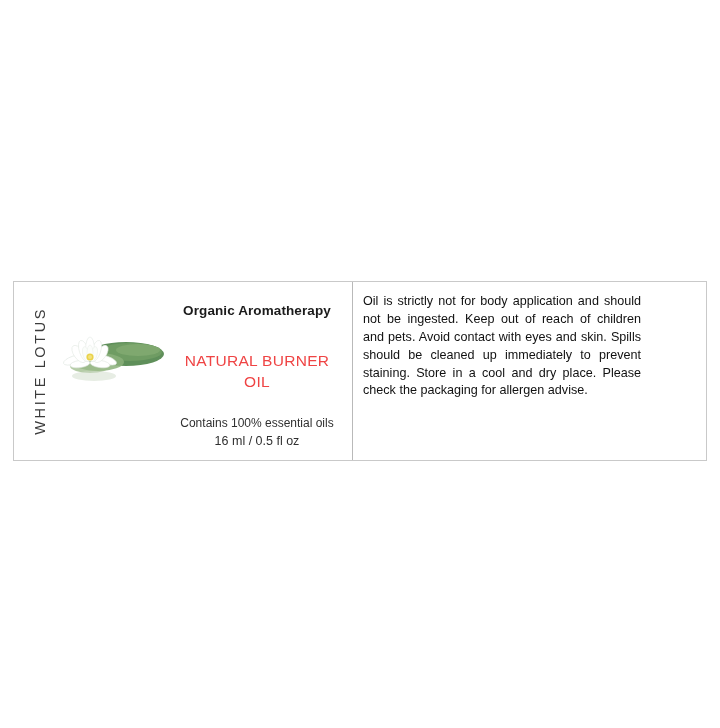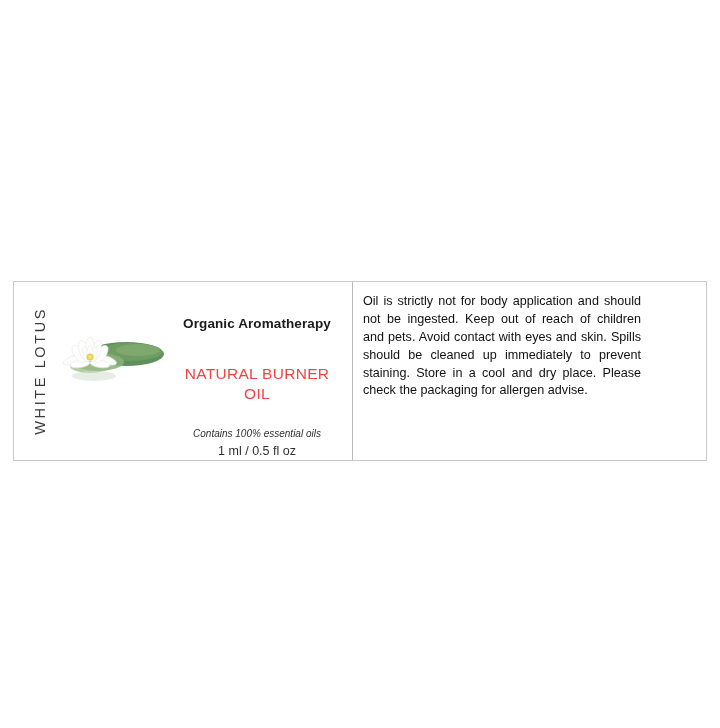--- a/index.html
+++ b/index.html
@@ -61,21 +61,21 @@
     height: 58px;
   }
 
   
   .center-col {
     flex: 0 0 190px;
     width: 190px;
     display: flex;
     flex-direction: column;
     align-items: center;
-    justify-content: flex-end;
+    justify-content: center;
     padding-top: 11px;
     box-sizing: border-box;
   }
   .tagline {
     font-size: 13.5px;
     font-weight: bold;
     color: #1b1b1b;
     letter-spacing: 0.1px;
     text-align: center;
     white-space: nowrap;
@@ -84,26 +84,25 @@
     margin-top: 33px;
     font-size: 15.5px;
     color: #ef4444;
     text-align: center;
     line-height: 1.35;
     letter-spacing: 0.3px;
     width: 170px;
   }
   .contains {
     margin-top: 22px;
-    font-size: 10px;
+    font-size: 12px;
     color: #303030;
     text-align: center;
     line-height: 1.45;
     white-space: nowrap;
-    font-style: italic;
   }
   .volume {
     font-size: 12.5px;
     color: #303030;
     text-align: center;
     line-height: 1.45;
   }
 
   
   .divider {
@@ -176,21 +175,21 @@
 
       <circle cx="30" cy="29" r="3.6" fill="#e9d24a"></circle>
       <circle cx="30" cy="29" r="2" fill="#f2e27e"></circle>
     </svg>
   </div>
 
   <div class="center-col">
     <div class="tagline">Organic Aromatherapy</div>
     <div class="product-name">NATURAL BURNER OIL</div>
     <div class="contains">Contains 100% essential oils</div>
-    <div class="volume">1 ml / 0.5 fl oz</div>
+    <div class="volume">16 ml / 0.5 fl oz</div>
   </div>
 
   <div class="divider"></div>
 
   <div class="warning-col">
     <div class="warning-body">Oil is strictly not for body application and should not be ingested. Keep out of reach of children and pets. Avoid contact with eyes and skin. Spills should be cleaned up immediately to prevent staining. Store in a cool and dry place. Please check the packaging for allergen advise.</div>
   </div>
 
 </div>
 

